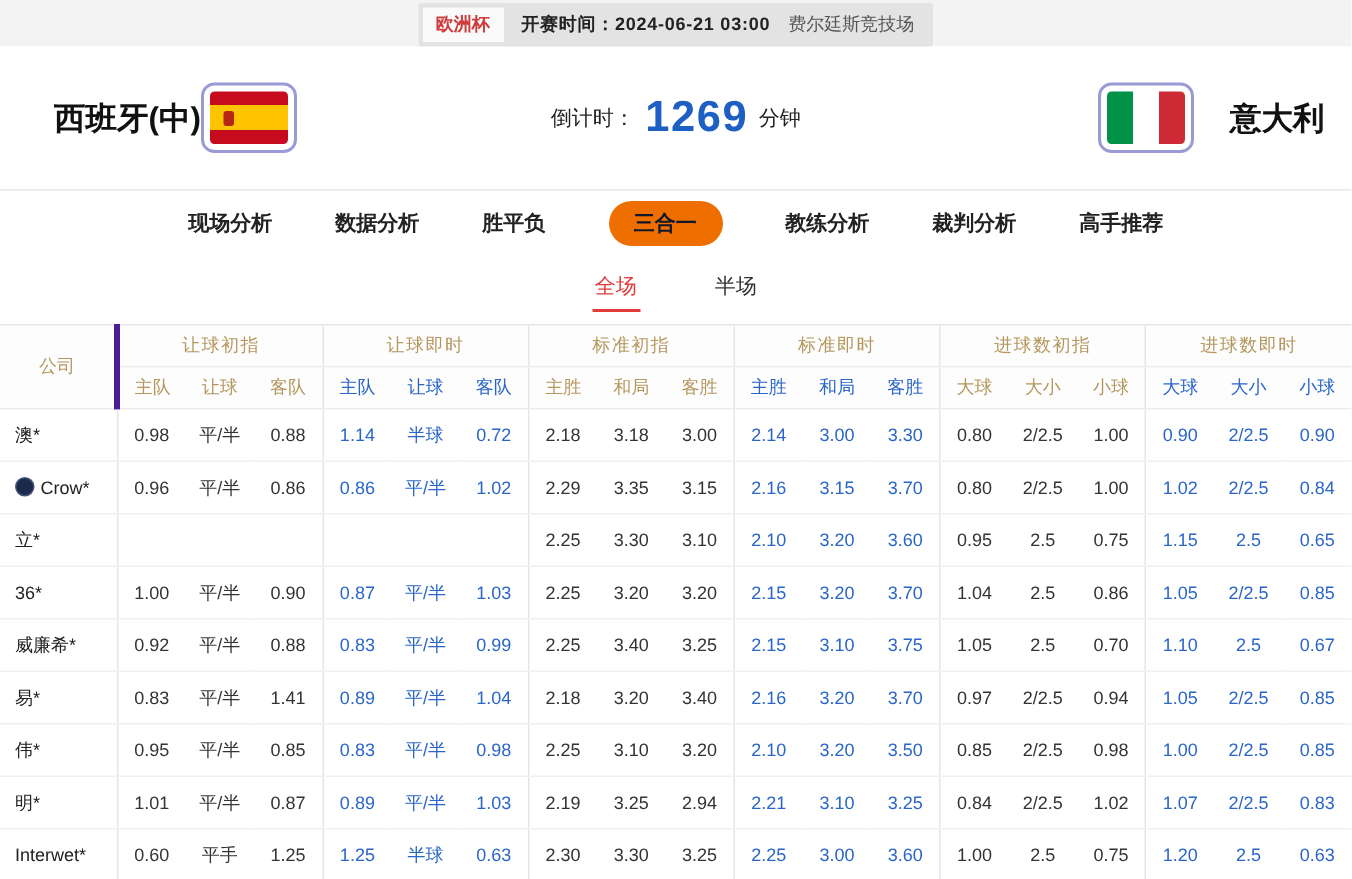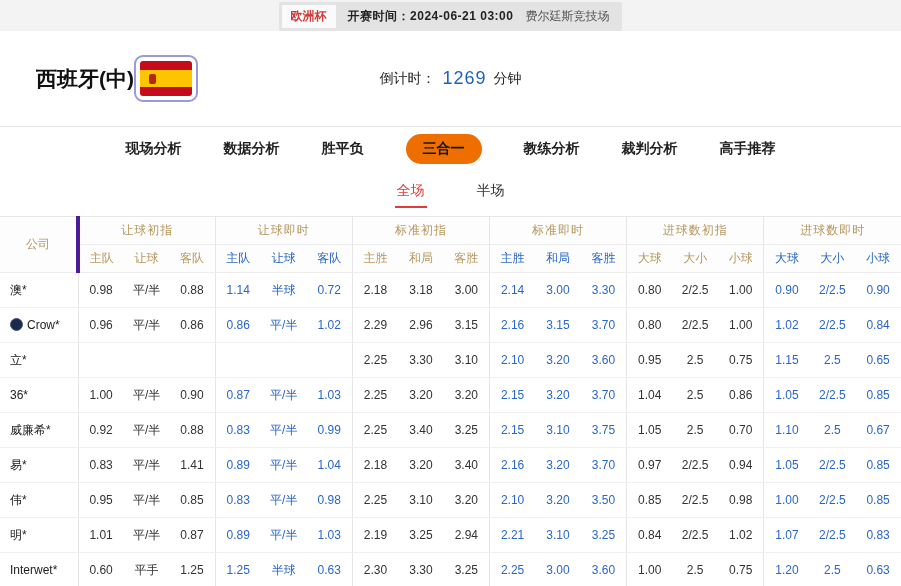--- a/index.html
+++ b/index.html
@@ -18,21 +18,21 @@
   .team{display:flex;align-items:center}
   .team.home{padding-left:36px;}
   .team.away{justify-content:flex-end;padding-right:18px;gap:24px}
   .team-name{font-size:21px;font-weight:bold;color:#111}
   .flag-wrap{width:64px;height:47px;border:2px solid #9a9ad6;border-radius:9px;background:#fff;display:flex;align-items:center;justify-content:center}
   .flag{width:52px;height:35px;border-radius:3px;position:relative;overflow:hidden;display:block}
   .flag-es{background:linear-gradient(180deg,#c60b1e 0 26%,#ffc400 26% 74%,#c60b1e 74%)}
   .es-emblem{position:absolute;left:9px;top:13px;width:7px;height:10px;background:#ad1519;border-radius:2px;opacity:.9}
   .flag-it{background:linear-gradient(90deg,#009246 0 33.4%,#ffffff 33.4% 66.7%,#ce2b37 66.7%)}
   .countdown{font-size:14px;display:flex;align-items:center;gap:7px;color:#222}
-  .cd-num{font-size:18px;font-weight:normal;color:#1e5fc4;letter-spacing:1px}
+  .cd-num{font-size:29px;font-weight:bold;color:#1e5fc4;letter-spacing:1px}
 
   
   .nav{border-top:1px solid #e6e6e6;height:44px;display:flex;align-items:center;justify-content:center;gap:42px;font-size:14px;font-weight:bold}
   .nav-item{cursor:pointer;color:#222}
   .nav-item.active{background:#ee6f00;color:#0f172a;padding:6px 17px;border-radius:15px}
 
   
   .subtabs{display:flex;justify-content:center;gap:48px;font-size:14px;font-weight:normal;padding-top:9px}
   .subtab{padding:3px 2px 6px;cursor:pointer;color:#333}
   .subtab.active{color:#e23b3b;border-bottom:2px solid #e23b3b}
@@ -69,20 +69,26 @@
     <span class="flag-wrap">
         <span class="flag flag-es">
           <span class="es-emblem"></span>
         </span>
       </span>
   </div>
   <div class="countdown">
     <span>倒计时：</span>
     <span class="cd-num">1269</span>
     <span>分钟</span>
+  </div>
+  <div class="team away">
+    <span class="flag-wrap">
+        <span class="flag flag-it"></span>
+      </span>
+    <span class="team-name">意大利</span>
   </div>
 </div>
 
 <div class="nav">
     <span class="nav-item">现场分析</span>
     <span class="nav-item">数据分析</span>
     <span class="nav-item">胜平负</span>
     <span class="nav-item active">三合一</span>
     <span class="nav-item">教练分析</span>
     <span class="nav-item">裁判分析</span>
@@ -171,21 +177,21 @@
       </tr>
       <tr>
         <td class="company"><span class="logo"></span><span>Crow*</span></td>
         <td class="ini gstart">0.96</td>
         <td class="ini">平/半</td>
         <td class="ini">0.86</td>
         <td class="blue gstart">0.86</td>
         <td class="blue">平/半</td>
         <td class="blue">1.02</td>
         <td class="ini gstart">2.29</td>
-        <td class="ini">2.96</td>
+        <td class="ini">3.35</td>
         <td class="ini">3.15</td>
         <td class="blue gstart">2.16</td>
         <td class="blue">3.15</td>
         <td class="blue">3.70</td>
         <td class="ini gstart">0.80</td>
         <td class="ini">2/2.5</td>
         <td class="ini">1.00</td>
         <td class="blue gstart">1.02</td>
         <td class="blue">2/2.5</td>
         <td class="blue">0.84</td>

